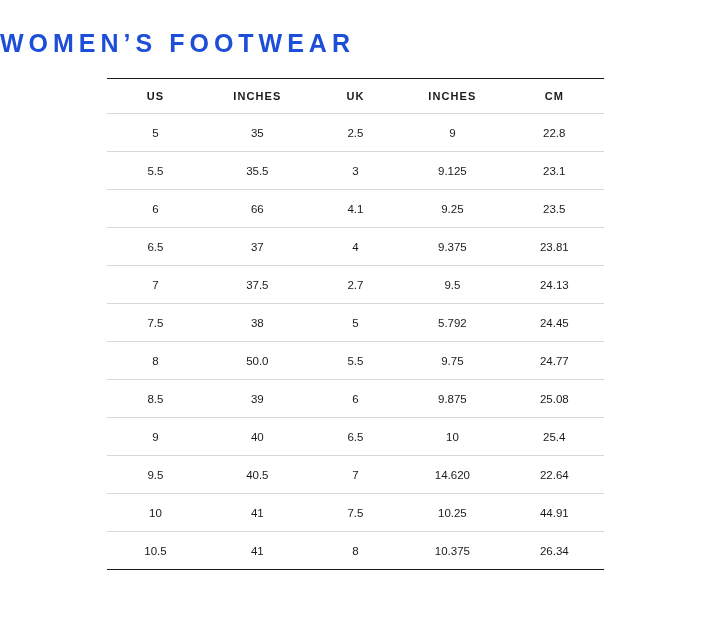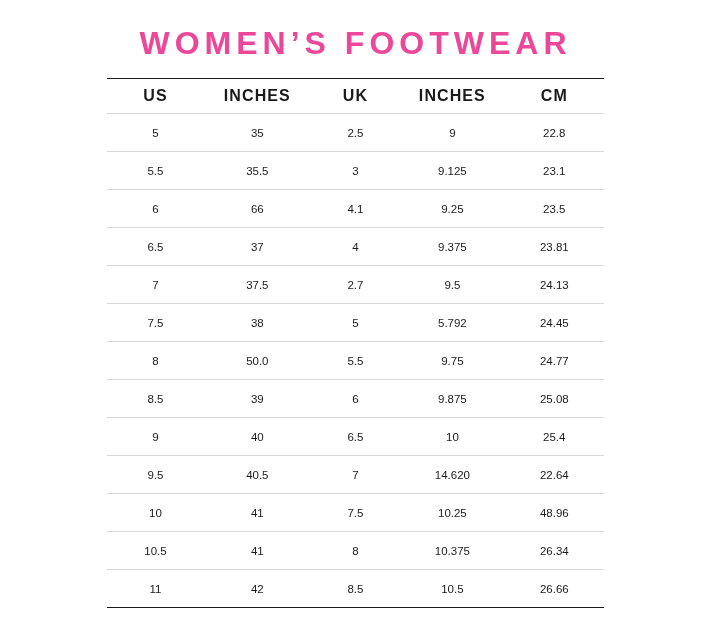--- a/index.html
+++ b/index.html
@@ -14,25 +14,24 @@
     color: #1a1a1a;
     overflow: hidden;
   }
   .page {
     width: 711px;
     height: 621px;
     position: relative;
     box-sizing: border-box;
   }
   .title {
-    text-align: center;
-    font-size: 32px;
+    font-size: 25px;
     font-weight: bold;
     letter-spacing: 5px;
-    color: #ec4899;
+    color: #1d4ed8;
     margin: 0;
     padding-top: 28px;
     padding-bottom: 0;
     line-height: 30px;
   }
   .table-wrap {
     width: 497px;
     margin: 0 auto;
     padding-top: 20px;
   }
@@ -48,21 +47,21 @@
     color: #1a1a1a;
     padding: 0;
     height: 37px;
     vertical-align: middle;
     border-bottom: 1px solid #d8d8d8;
     font-weight: normal;
   }
   table.size-table thead th {
     font-weight: bold;
     letter-spacing: 1.1px;
-    font-size: 16px;
+    font-size: 11px;
     height: 34px;
     border-top: 1.6px solid #1a1a1a;
     border-bottom: 1px solid #d8d8d8;
   }
   table.size-table tbody tr:last-child td {
     border-bottom: 1.6px solid #1a1a1a;
   }
   
   col.c-us      { width: 19.5%; }
   col.c-europe  { width: 21.5%; }
@@ -164,33 +163,26 @@
           <td>40.5</td>
           <td>7</td>
           <td>14.620</td>
           <td>22.64</td>
         </tr>
         <tr>
           <td>10</td>
           <td>41</td>
           <td>7.5</td>
           <td>10.25</td>
-          <td>48.96</td>
+          <td>44.91</td>
         </tr>
         <tr>
           <td>10.5</td>
           <td>41</td>
           <td>8</td>
           <td>10.375</td>
           <td>26.34</td>
         </tr>
-        <tr>
-          <td>11</td>
-          <td>42</td>
-          <td>8.5</td>
-          <td>10.5</td>
-          <td>26.66</td>
-        </tr>
       </tbody>
     </table>
   </div>
 
 </div>
 
 </body></html>

